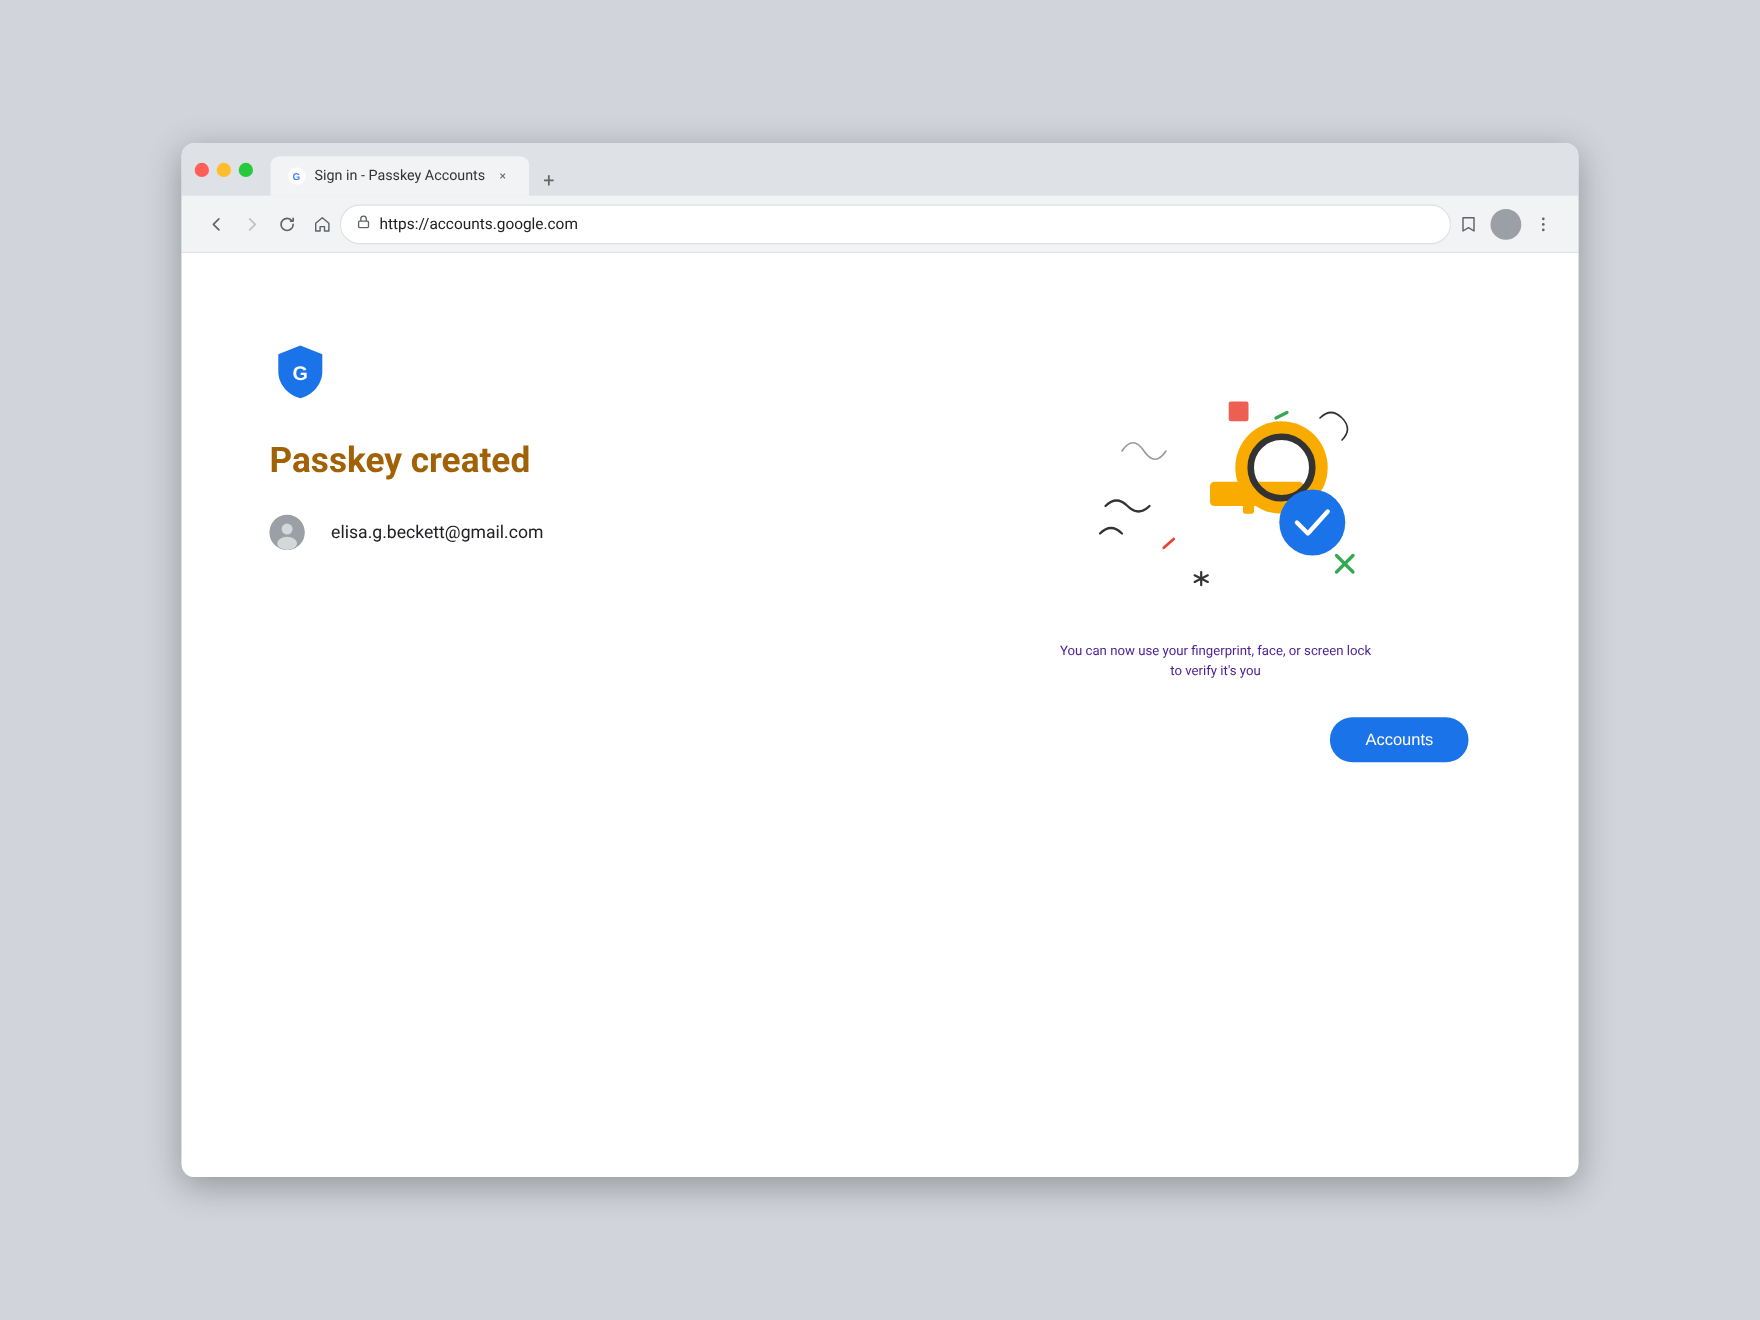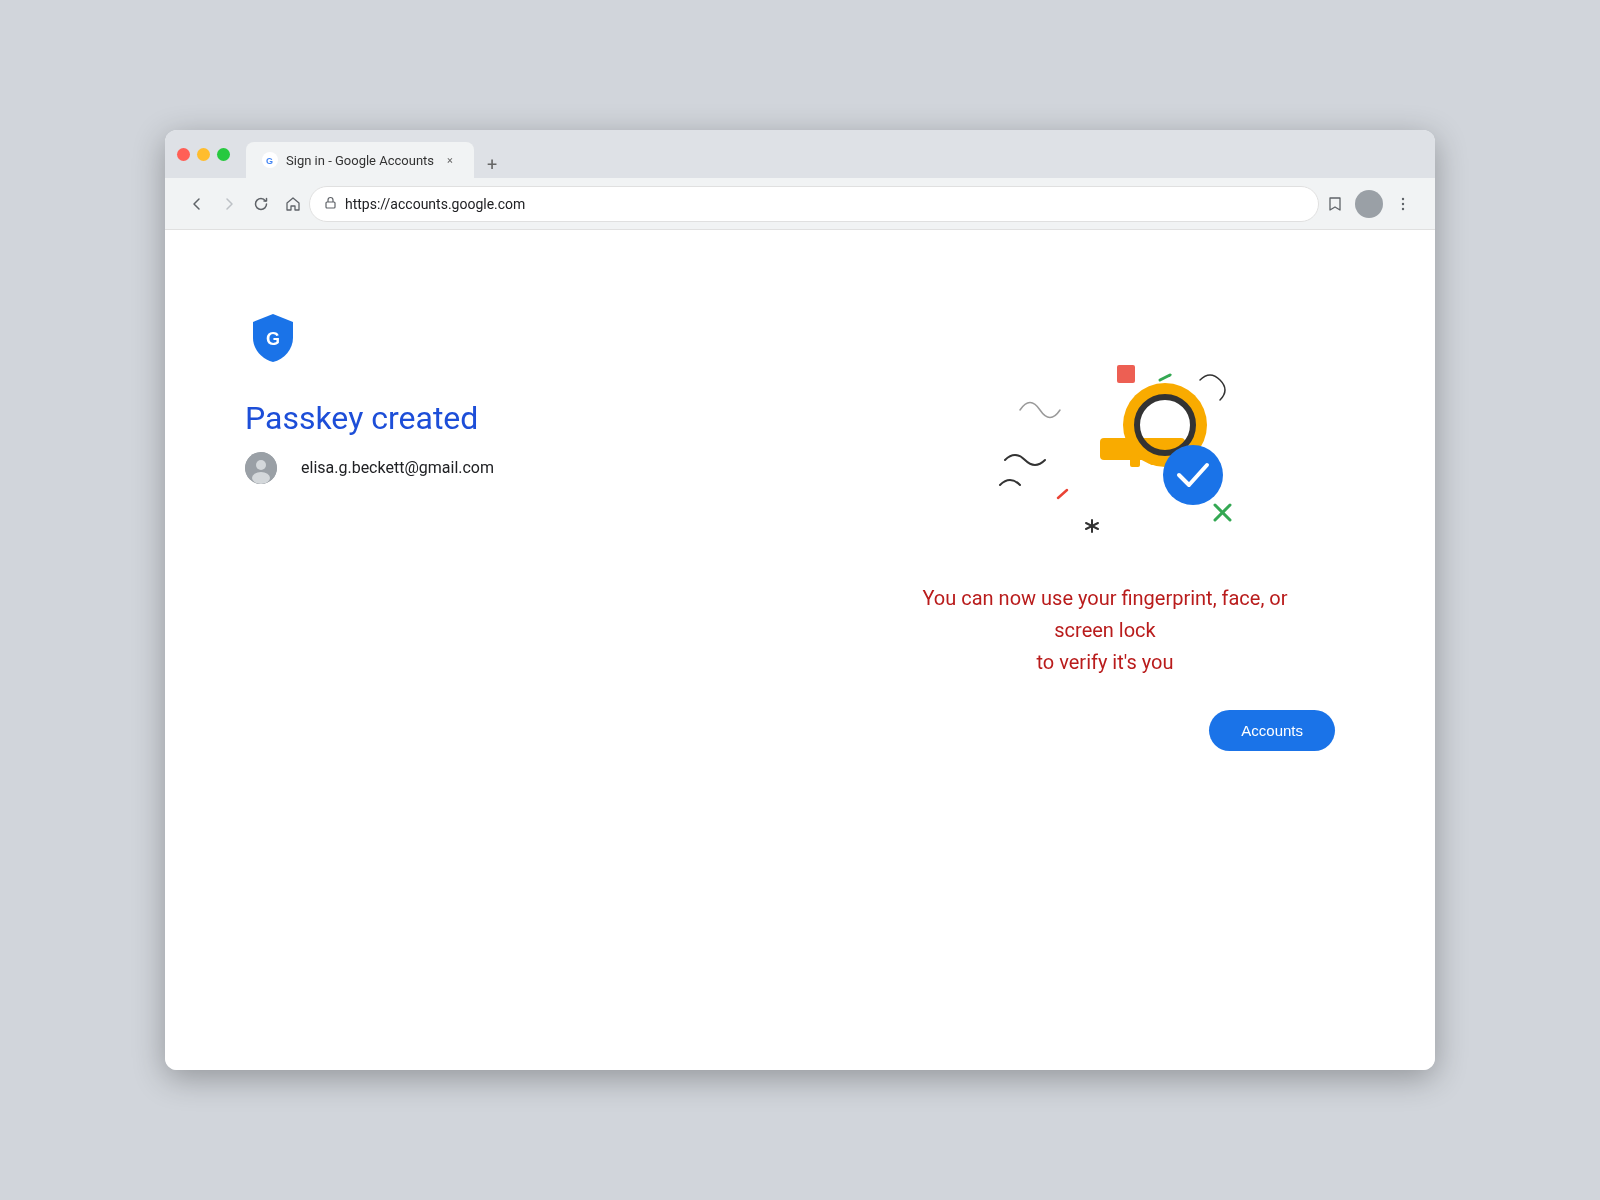--- a/index.html
+++ b/index.html
@@ -194,23 +194,23 @@
     }
 
     .google-shield {
       width: 56px;
       height: 56px;
       margin-bottom: 32px;
     }
 
     .passkey-title {
       font-size: 32px;
-      font-weight: 400;
-      color: #1d4ed8;
-      margin-bottom: 12px;
+      font-weight: 700;
+      color: #a16207;
+      margin-bottom: 28px;
       line-height: 1.3;
     }
 
     .user-row {
       display: flex;
       align-items: center;
       gap: 24px;
     }
 
     .user-avatar {
@@ -241,22 +241,22 @@
     }
 
     .illustration {
       width: 320px;
       height: 240px;
       position: relative;
       margin-bottom: 32px;
     }
 
     .desc-text {
-      font-size: 20px;
-      color: #b91c1c;
+      font-size: 12px;
+      color: #4c1d95;
       text-align: center;
       line-height: 1.6;
       margin-bottom: 32px;
       max-width: 380px;
     }
 
     .continue-btn {
       background: #1a73e8;
       color: #fff;
       border: none;
@@ -288,21 +288,21 @@
       <div class="traffic-light tl-green"></div>
     </div>
     <div class="tab-bar">
       <div class="tab">
 
         <svg class="tab-favicon" viewBox="0 0 16 16">
           <circle cx="8" cy="8" r="8" fill="#fff"></circle>
           <path d="M8 3.5C10.485 3.5 12.5 5.515 12.5 8S10.485 12.5 8 12.5 3.5 10.485 3.5 8 5.515 3.5 8 3.5z" fill="none"></path>
           <text x="4" y="11.5" font-size="9" font-weight="bold" fill="#4285f4" font-family="Arial">G</text>
         </svg>
-        <span class="tab-title">Sign in - Google Accounts</span>
+        <span class="tab-title">Sign in - Passkey Accounts</span>
         <span class="tab-close">×</span>
       </div>
       <div class="new-tab-btn">+</div>
     </div>
   </div>
 
   <div class="nav-bar">
     <div class="nav-btn">
       <svg width="16" height="16" viewBox="0 0 16 16" fill="none">
         <path d="M10 3L5 8L10 13" stroke="#5f6368" stroke-width="1.5" stroke-linecap="round" stroke-linejoin="round"></path>

